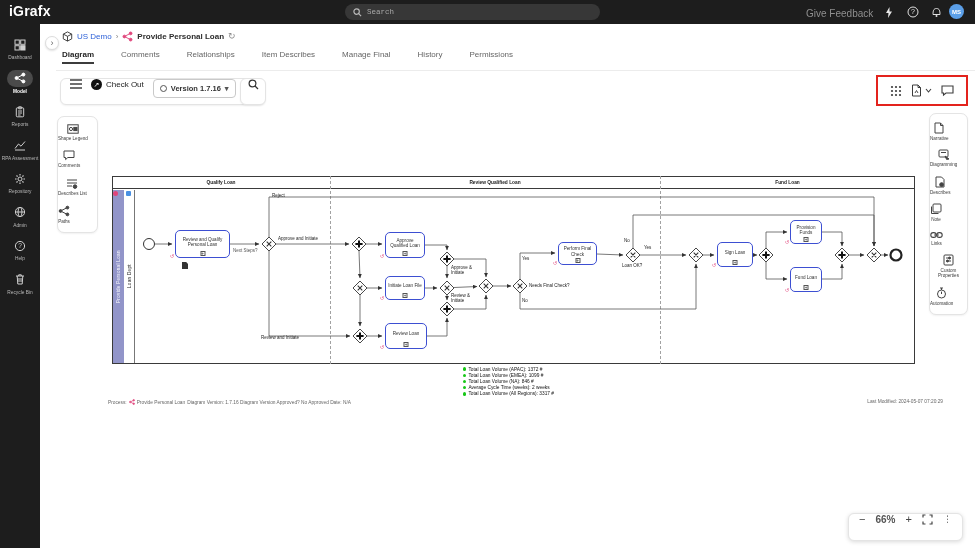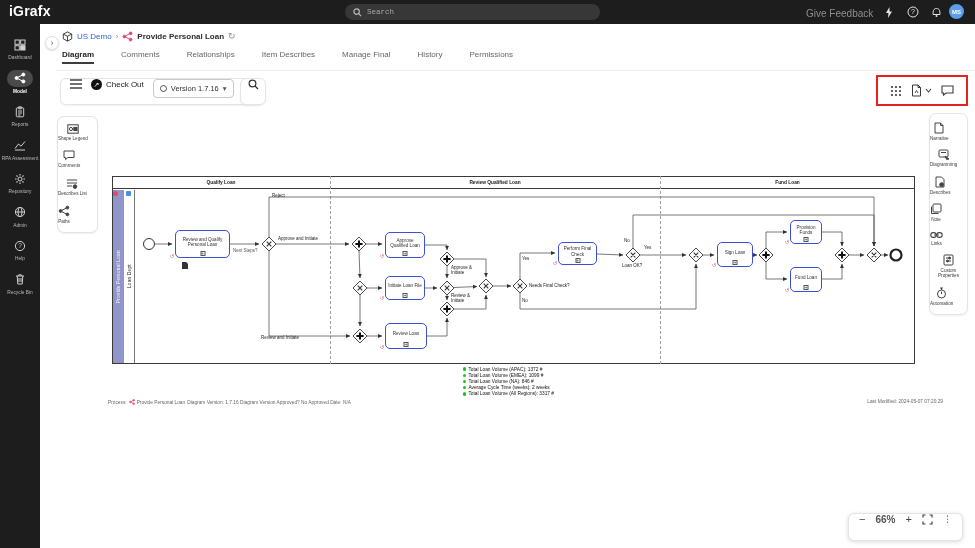--- a/index.html
+++ b/index.html
@@ -34,21 +34,21 @@
   .tabs { position:absolute; left:62px; top:50px; display:flex; gap:27px; font-size:8px; color:#666; }
   .tab { padding-bottom:3px; cursor:pointer; }
   .tab.active { color:#1f1f1f; font-weight:bold; border-bottom:2px solid #3c3c3c; }
   .tabline { position:absolute; left:56px; top:70px; width:919px; border-top:1px solid #ececec; }
 
   
   .card { background:#fff; border:1px solid #e4e4e4; border-radius:6px; box-shadow:0 1px 2px rgba(0,0,0,.06); display:flex; align-items:flex-start; }
   .toolbar1 { position:absolute; left:60px; top:78px; height:27px; padding:0 9px; gap:9px; }
   .chk { display:flex; align-items:center; gap:4px; font-size:8px; color:#222; cursor:pointer; }
   .chk .dot { width:11px; height:11px; border-radius:50%; background:#111; color:#fff; font-size:7px; display:flex; align-items:center; justify-content:center; }
-  .versel { display:flex; align-items:center; gap:4px; border:1px solid #c9c9c9; border-radius:4px; height:19px; padding:0 6px; font-size:7.5px; color:#333; cursor:pointer; }
+  .versel { display:flex; align-items:center; gap:4px; border:1px solid #c9c9c9; border-radius:4px; height:19px; padding:0 6px; font-size:7.5px; color:#333; cursor:pointer;font-weight:bold; }
   .ring { width:7px; height:7px; border:1.2px solid #555; border-radius:50%; }
   .infoc { width:10px; height:10px; border:1px solid #777; border-radius:50%; color:#777; font-size:7px; text-align:center; line-height:9px; }
   .searchbtn { position:absolute; left:240px; top:78px; width:26px; height:27px; justify-content:center; cursor:pointer; }
   .redbox { position:absolute; left:876px; top:75px; width:92px; height:31px; border:2.5px solid #e3231d; display:flex; align-items:center; justify-content:center; gap:9px; z-index:6; }
 
   
   .lpanel { position:absolute; left:57px; top:116px; width:41px; padding:7px 0; flex-direction:column; gap:9px; border-radius:7px; }
   .rpanel { position:absolute; left:929px; top:113px; width:39px; padding:8px 0; flex-direction:column; gap:8px; border-radius:7px; }
   .p-item { display:flex; flex-direction:column; align-items:center; gap:2px; cursor:pointer; }
   .p-item .lb { font-size:4.6px; color:#3c3c3c; text-align:center; line-height:5.4px; }

